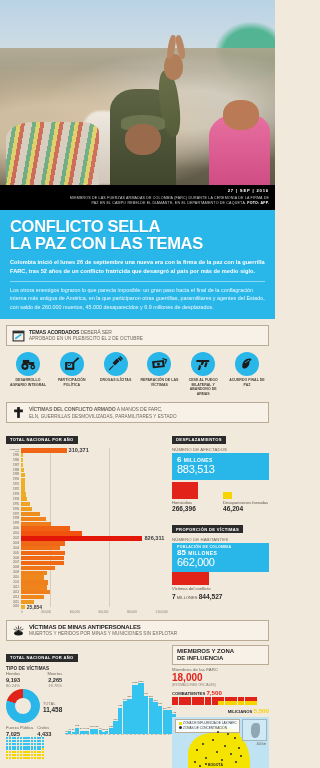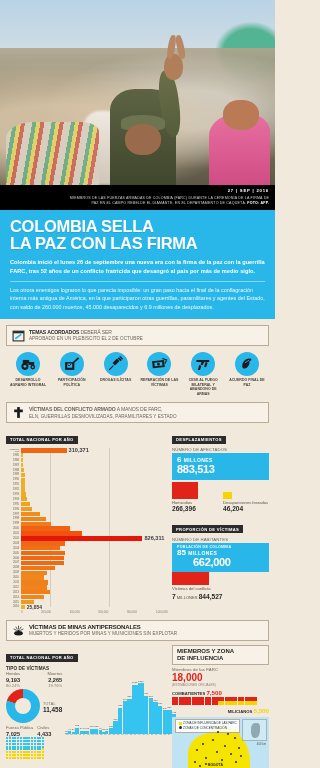--- a/index.html
+++ b/index.html
@@ -106,34 +106,34 @@
     font-size:2.8px; color:#8a8175; }
   .gridlines { position:absolute; left:15px; right:0; top:0; bottom:7px;
     background-image: repeating-linear-gradient(to right, rgba(160,150,135,.35) 0 .5px, rgba(0,0,0,0) .5px 20%);
     pointer-events:none; }
 
   
   .stat-lbl { font-size:4.3px; color:#6f665a; margin:2px 0 1px; letter-spacing:.1px; }
   .bigblue { background:#29b6e8; color:#fff; padding:3px 5px 4px; }
   .bigblue .l1 { font-size:8px; font-weight:bold; line-height:1; }
   .bigblue .l1 small { font-size:5px; letter-spacing:.4px; }
-  .bigblue .l2 { font-size:11px; font-weight:bold; line-height:1.05; letter-spacing:-.3px; }
+  .bigblue .l2 { font-size:11px; font-weight:normal; line-height:1.05; letter-spacing:-.3px; }
   .pairrow { display:flex; gap:5px; margin-top:2px; align-items:flex-end; }
   .pairrow .cell { flex:1; }
   .swatch-red { height:17px; background:#e2231a; width:26px; }
   .swatch-yel { height:7px; background:#f5d400; width:9px; }
   .pairrow .nm { font-size:4.1px; color:#5d554a; line-height:1.25; margin-top:1.5px; }
   .pairrow .nb { font-size:6.6px; font-weight:bold; color:#2b2b2b; line-height:1.1; }
 
   .propbox { margin-top:4px; }
   .popbar { background:#29b6e8; color:#fff; padding:2.5px 5px 3px; margin-top:1px; }
   .popbar .cap { font-size:3.6px; letter-spacing:.3px; opacity:.95; font-weight:bold; }
   .popbar .l1 { font-size:8px; font-weight:bold; line-height:1; }
   .popbar .l1 small { font-size:5px; letter-spacing:.4px; }
-  .popbar .l2 { font-size:11px; font-weight:bold; line-height:1.05; letter-spacing:-.3px;margin-left:16px; }
+  .popbar .l2 { font-size:11px; font-weight:normal; line-height:1.05; letter-spacing:-.3px; }
   .vicred { width:38%; height:13px; background:#e2231a; }
   .victxt { font-size:4.1px; color:#5d554a; margin-top:1.5px; }
   .victxt b { font-size:6.6px; color:#2b2b2b; }
 
   
   .tipo { font-size:4.6px; font-weight:bold; color:#2b2b2b; margin:3px 0 1px; letter-spacing:.1px; }
   .donutwrap { display:flex; align-items:flex-start; gap:3px; }
   .donut { width:34px; height:34px; border-radius:50%; position:relative;
     background: conic-gradient(#29b6e8 0 80.24%, #e2231a 80.24% 100%); flex:0 0 34px; }
   .donut::after { content:""; position:absolute; inset:9px; background:#f2e9dd; border-radius:50%; }
@@ -186,22 +186,22 @@
   <div class="caption">
     <span class="date">27 | SEP | 2016</span>
     <span>MIEMBROS DE LAS FUERZAS ARMADAS DE COLOMBIA (FARC) DURANTE LA CEREMONIA DE LA FIRMA DE</span><br>
     <span>PAZ EN EL CAMPO REBELDE EL DIAMANTE, EN EL DEPARTAMENTO DE CAQUETÁ.</span>
     <span class="credit">FOTO:</span>
     <span class="credit">AFP.</span>
   </div>
 
   <div class="headline">
     <h1>
-      <span>COLOMBIA SELLA</span><br>
-      <span>LA PAZ CON LAS FIRMA</span>
+      <span>CONFLICTO SELLA</span><br>
+      <span>LA PAZ CON LAS TEMAS</span>
     </h1>
     <div class="lead">Colombia inició el lunes 26 de septiembre una nueva era con la firma de la paz con la guerrilla FARC, tras 52 años de un conflicto fratricida que desangró al país por más de medio siglo.</div>
     <div class="sub">Los otrora enemigos lograron lo que parecía imposible: un gran paso hacia el final de la conflagración interna más antigua de América, en la que participaron otras guerrillas, paramilitares y agentes del Estado, con saldo de 260.000 muertos, 45.000 desaparecidos y 6.9 millones de desplazados.</div>
   </div>
 
   <div class="sec-head">
     <span class="ico">
       <svg viewBox="0 0 24 24">
           <rect x="2" y="4" width="20" height="18" fill="none" stroke="#2b2b2b" stroke-width="2"></rect>
           <rect x="2" y="4" width="20" height="4" fill="#2b2b2b"></rect>

